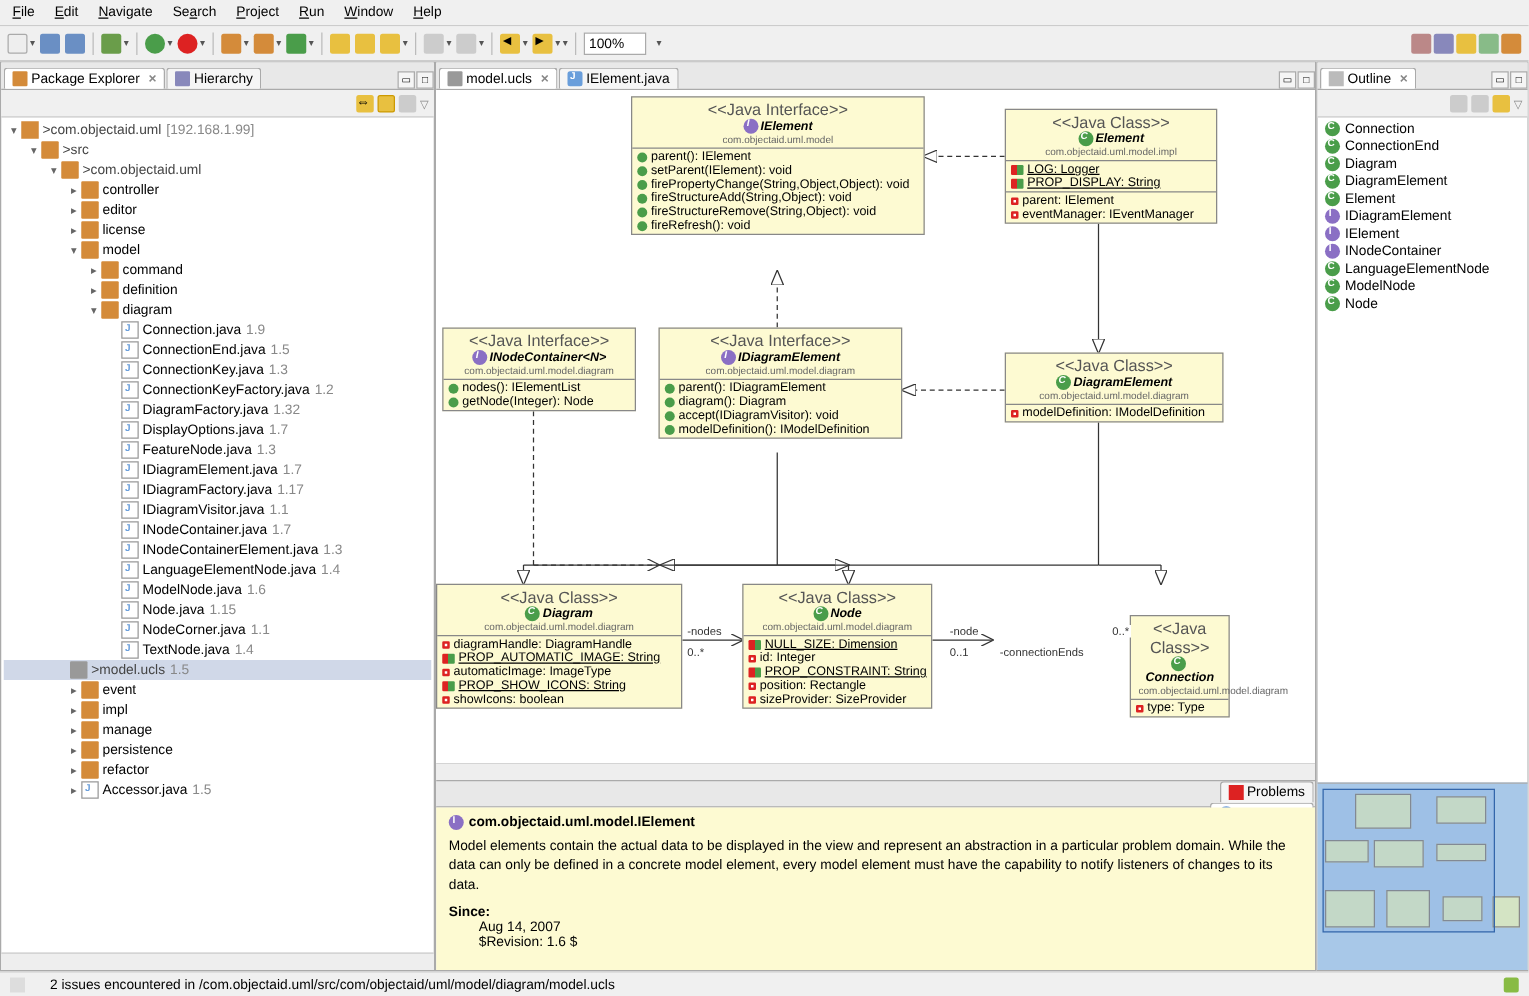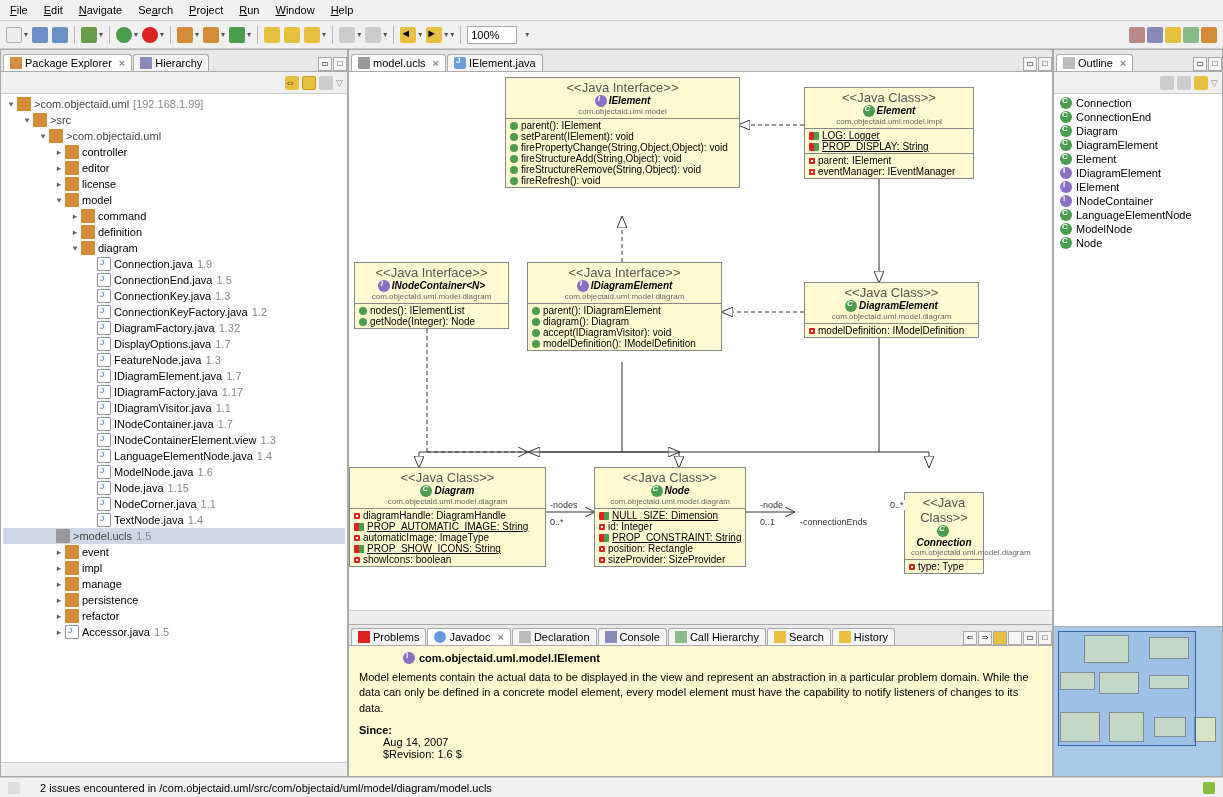--- a/index.html
+++ b/index.html
@@ -57,23 +57,23 @@
 .uml-pkg { font-size: 8px; color: #666; }
 .uml-body { padding: 1px 4px; }
 .uml-row { display: flex; align-items: center; padding: 0; gap: 3px; white-space: nowrap; }
 .vis { width: 8px; height: 8px; border-radius: 50%; display: inline-block; flex-shrink: 0; }
 .vis-pub { background: #4a9d4a; }
 .vis-static { background: #fff; border: 2px solid #d22; border-radius: 1px; width: 6px; height: 6px; }
 .vis-sf { width: 10px; height: 8px; background: linear-gradient(to right, #d22 50%, #4a9d4a 50%); border-radius: 1px; }
 .underline { text-decoration: underline; }
 .uml-sep { border-top: 1px solid #888; }
 svg.connectors { position: absolute; top: 0; left: 0; width: 100%; height: 100%; pointer-events: none; }
-.bottom-tabs { display: flex; background: #e8e8e8; border-top: 1px solid #aaa; border-bottom: 1px solid #aaa; height: 22px; align-items: flex-end; padding-left: 2px; }
+.bottom-tabs { display: flex; background: #e8e8e8; border-top: 1px solid #aaa; border-bottom: 1px solid #aaa; height: 22px; align-items: flex-end; padding-left: 2px; flex-direction: column; }
 .javadoc { background: #fdfad2; padding: 6px 10px; font-size: 11px; height: 130px; overflow: auto; }
-.javadoc .jname { font-weight: bold; margin-bottom: 6px; display: flex; align-items: center; gap: 4px; margin-left: 44px; }
+.javadoc .jname { font-weight: bold; margin-bottom: 6px; display: flex; align-items: center; gap: 4px; }
 .javadoc .jtxt { margin-bottom: 8px; line-height: 1.4; }
 .javadoc .jlabel { font-weight: bold; margin-top: 4px; }
 .javadoc .jval { margin-left: 24px; }
 .outline { flex: 1; overflow: auto; padding: 2px; }
 .outline-row { display: flex; align-items: center; padding: 1px 4px; gap: 4px; cursor: pointer; }
 .thumb { height: 150px; background: #a8c8e8; border-top: 1px solid #aaa; position: relative; padding: 4px; }
 .thumb-box { position: absolute; background: #d4e4c4; border: 1px solid #888; }
 .statusbar { background: #f0f0f0; border-top: 1px solid #ccc; height: 20px; display: flex; align-items: center; padding: 0 8px; font-size: 11px; gap: 20px; }
 .scrollbar-h { height: 14px; background: #eee; border-top: 1px solid #ccc; }
 .right-icons { margin-left: auto; display: flex; gap: 2px; }
@@ -286,21 +286,21 @@
           </div>
           <div class="tree-row" style="padding-left:82px">
             <span class="twist"></span>
             <span class="tree-ico ico-file"></span>
             <span>INodeContainer.java</span>
             <span class="dec">1.7</span>
           </div>
           <div class="tree-row" style="padding-left:82px">
             <span class="twist"></span>
             <span class="tree-ico ico-file"></span>
-            <span>INodeContainerElement.view</span>
+            <span>INodeContainerElement.java</span>
             <span class="dec">1.3</span>
           </div>
           <div class="tree-row" style="padding-left:82px">
             <span class="twist"></span>
             <span class="tree-ico ico-file"></span>
             <span>LanguageElementNode.java</span>
             <span class="dec">1.4</span>
           </div>
           <div class="tree-row" style="padding-left:82px">
             <span class="twist"></span>

